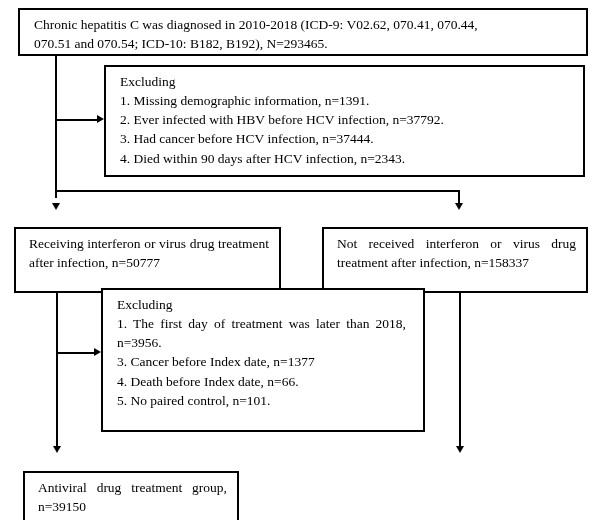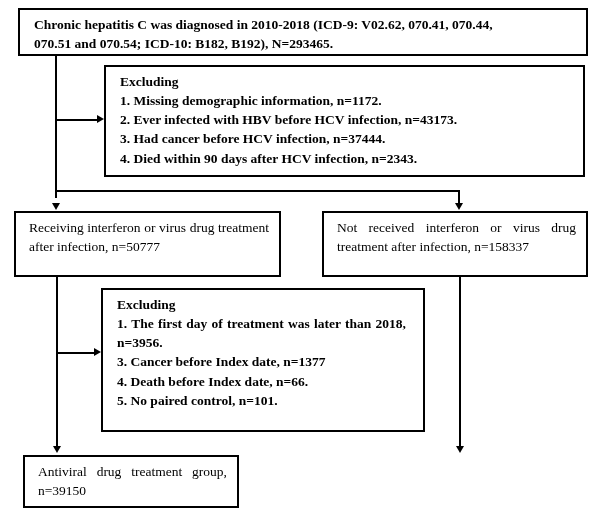--- a/index.html
+++ b/index.html
@@ -18,22 +18,22 @@
     border:2px solid #000;
     background:#fff;
     z-index:3;
   }
   .box .txt{
     font-size:13.5px;
     line-height:1.42;
     display:block;
   }
   .just .txt{ text-align:justify; text-align-last:left; }
-  .pad-a{ padding:5px 17px 4px 14px;font-weight:bold; }
-  .pad-b{ padding:5px 10px 20px 13px; }
+  .pad-a{ padding:5px 17px 4px 14px; }
+  .pad-b{ padding:5px 10px 20px 13px;margin-top:16px; }
 
   .line{ position:absolute; background:#000; z-index:1; }
   .vline{ width:2px; }
   .hline{ height:2px; }
 
   .arrow{
     position:absolute;
     width:0;height:0;
     border-left:4.5px solid transparent;
     border-right:4.5px solid transparent;
@@ -77,22 +77,22 @@
   <div class="box just pad-a" style="left:18px;top:8px;width:570px;height:48px;">
     <span class="txt">
       <span class="ln">Chronic hepatitis C was diagnosed in 2010-2018 (ICD-9: V02.62, 070.41, 070.44,</span>
       <span class="ln">070.51 and 070.54; ICD-10: B182, B192), N=293465.</span>
     </span>
   </div>
 
   <div class="box pad-a" style="left:104px;top:65px;width:481px;height:112px;">
     <span class="txt">
       <span class="ln">Excluding</span>
-      <span class="ln">1. Missing demographic information, n=1172.</span>
-      <span class="ln">2. Ever infected with HBV before HCV infection, n=43173.</span>
+      <span class="ln">1. Missing demographic information, n=1391.</span>
+      <span class="ln">2. Ever infected with HBV before HCV infection, n=37792.</span>
       <span class="ln">3. Had cancer before HCV infection, n=37444.</span>
       <span class="ln">4. Died within 90 days after HCV infection, n=2343.</span>
     </span>
   </div>
 
   <div class="box just pad-b" style="left:14px;top:211px;width:267px;height:66px;">
     <span class="txt">Receiving interferon or virus drug treatment after infection, n=50777</span>
   </div>
 
   <div class="box just pad-b" style="left:322px;top:211px;width:266px;height:66px;">

